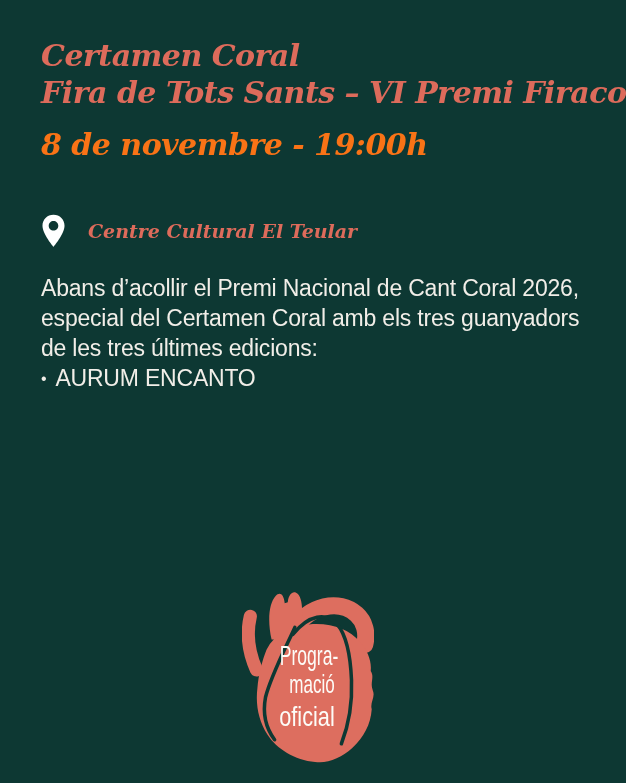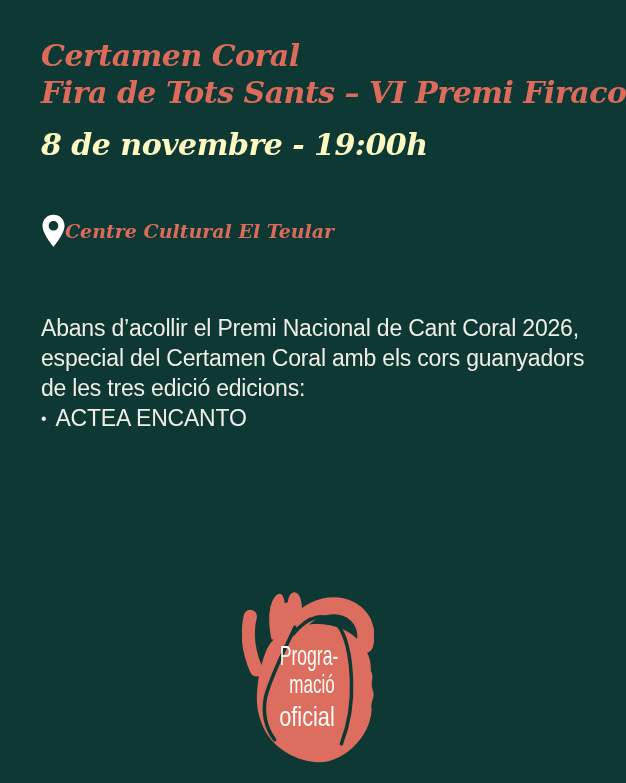--- a/index.html
+++ b/index.html
@@ -14,47 +14,46 @@
     position:absolute;left:41px;top:37px;
     color:#dd6b5b;
     font-family:"DejaVu Serif",serif;
     font-style:italic;font-weight:700;
     font-size:30px;line-height:37px;
     letter-spacing:-0.5px;
     white-space:nowrap;
   }
   .date-line{
     position:absolute;left:41px;top:126px;
-    color:#fef9c3;
+    color:#f97316;
     font-family:"DejaVu Serif",serif;
     font-style:italic;font-weight:700;
     font-size:30px;line-height:37px;
     letter-spacing:-0.5px;
     white-space:nowrap;
     text-align:center;
   }
   .location-row{
     position:absolute;left:42px;top:209px;
-    display:flex;align-items:center;height:44px;
+    display:flex;align-items:center;gap:23px;height:44px;
   }
   .pin{display:block;}
   .location-name{
     color:#dd6b5b;
     font-family:"DejaVu Serif",serif;
     font-style:italic;font-weight:700;
     font-size:19px;
     white-space:nowrap;
   }
   .body-block{
     position:absolute;left:41px;top:273px;
     color:#f1eee8;
     font-size:23px;line-height:30px;
     letter-spacing:-0.2px;
     white-space:nowrap;
-    margin-top:40px;
   }
   .choir-line .bullet{
     display:inline-block;
     font-size:16px;
     vertical-align:2px;
     margin-right:9px;
   }
   .heart-logo{position:absolute;left:242px;top:591px;}
   .heart-text{
     font-family:"Liberation Sans",sans-serif;
@@ -76,23 +75,23 @@
   <div class="location-row">
     <svg class="pin" width="23" height="42" viewBox="0 0 24 34">
       <path fill="#ffffff" fill-rule="evenodd" d="M12,0 C5.4,0 0.5,5 0.5,11.5 C0.5,20 12,33.5 12,33.5 C12,33.5 23.5,20 23.5,11.5 C23.5,5 18.6,0 12,0 Z
            M12,16.5 C9.2,16.5 7,14.3 7,11.5 C7,8.7 9.2,6.5 12,6.5 C14.8,6.5 17,8.7 17,11.5 C17,14.3 14.8,16.5 12,16.5 Z"></path>
     </svg>
     <span class="location-name">Centre Cultural El Teular</span>
   </div>
 
   <div class="body-block">
     <div>Abans d’acollir el Premi Nacional de Cant Coral 2026,</div>
-    <div>especial del Certamen Coral amb els cors guanyadors</div>
-    <div>de les tres edició edicions:</div>
-    <div class="choir-line"><span class="bullet">•</span><span>ACTEA ENCANTO</span></div>
+    <div>especial del Certamen Coral amb els tres guanyadors</div>
+    <div>de les tres últimes edicions:</div>
+    <div class="choir-line"><span class="bullet">•</span><span>AURUM ENCANTO</span></div>
   </div>
 
   <svg class="heart-logo" width="132" height="174" viewBox="0 0 130 172">
 
     <path d="M8,25 C4,42 6,60 14,78" fill="none" stroke="#dd6e5f" stroke-width="13" stroke-linecap="round"></path>
 
     <path d="M50,40 C66,13 96,8 113,23 C121,30 124,42 121,53" fill="none" stroke="#dd6e5f" stroke-width="17" stroke-linecap="round"></path>
 
     <path fill="#dd6e5f" d="M24,58 C32,42 48,34 66,33 C88,31 106,38 116,50 C124,59 128,69 127,79
              C131,85 126,91 129,98 C132,105 126,110 128,117

